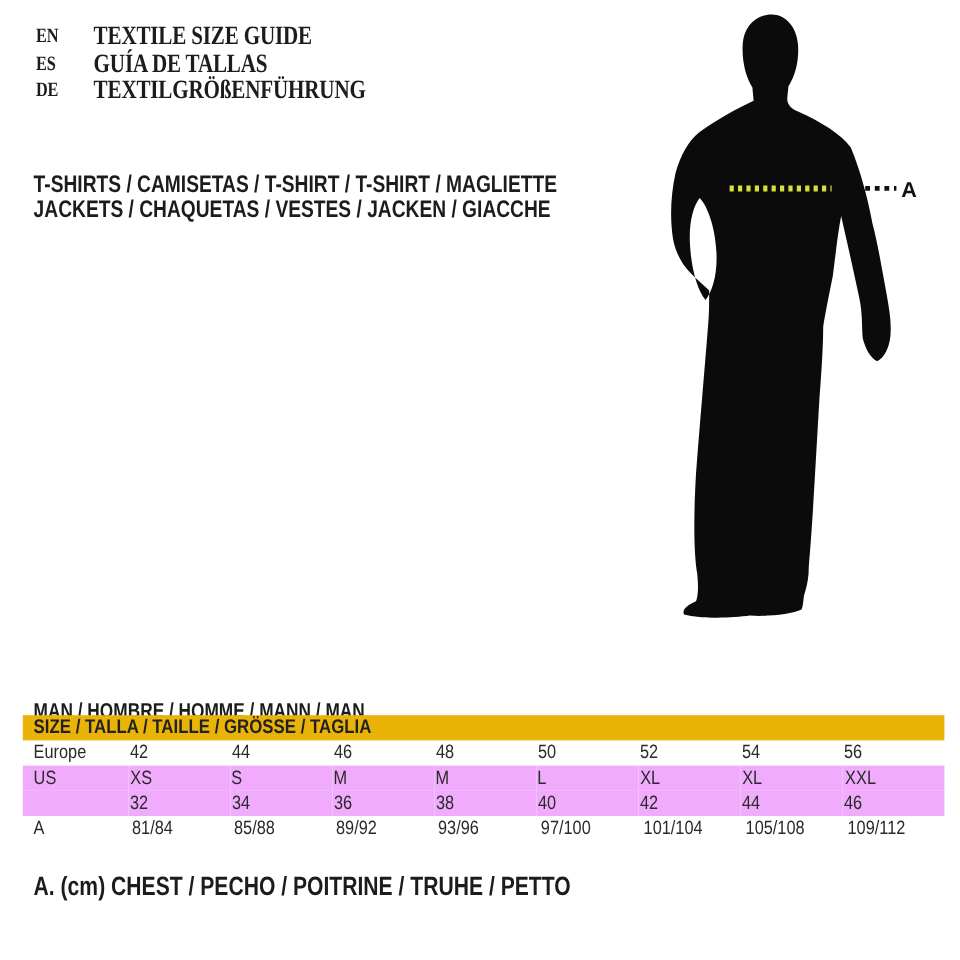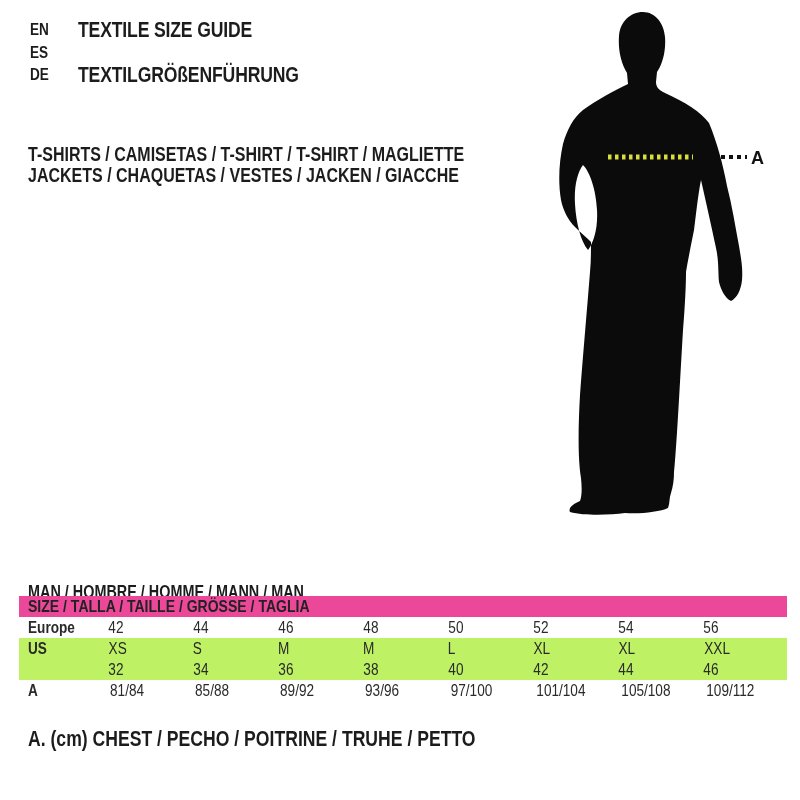--- a/index.html
+++ b/index.html
@@ -7,57 +7,58 @@
   body {
     position:relative; width:800px; height:800px; overflow:hidden;
     font-family:"Liberation Sans", sans-serif; color:#1c1c1c;
   }
   
   .sx  { display:inline-block; transform:scaleX(0.8);  transform-origin:0 50%;   white-space:nowrap; }
   .sxc { display:inline-block; transform:scaleX(0.85); transform-origin:50% 50%; white-space:nowrap; }
   .sxl { display:inline-block; transform:scaleX(0.85); transform-origin:0 50%;   white-space:nowrap; }
 
   .lang-block { position:absolute; left:30px; top:19px; }
-  .lang-row   { display:flex; align-items:center; height:22.5px; }
+  .lang-row   { display:flex; align-items:center; height:22.5px;font-family:Liberation Serif, serif; }
   .lang-code  { width:48px; font-weight:bold; font-size:17px; letter-spacing:-0.2px; }
   .lang-label { font-weight:bold; font-size:22px; letter-spacing:-0.2px; }
 
   .category-block { position:absolute; left:28px; top:144px; }
   .category-line  { height:21.5px; display:flex; align-items:flex-end;
                     font-weight:bold; font-size:20px; }
 
   .figure-wrap { position:absolute; left:525px; top:10px; width:260px; height:510px; }
 
   .section-title { position:absolute; left:28px; top:560px;
                    font-weight:bold; font-size:18px; height:20px; display:flex; align-items:center;margin-top:22px; }
 
   .size-table { position:absolute; left:19px; top:596px; width:768px;
                 border-collapse:collapse; table-layout:fixed; }
   .size-table th, .size-table td { padding:0; vertical-align:middle; font-weight:normal; }
-  .size-table .header-row th { height:21px; background:#ec4899; text-align:left;
+  .size-table .header-row th { height:21px; background:#eab308; text-align:left;
                                padding-left:9px; font-weight:bold; font-size:16.5px; color:#222; }
   .size-table tbody td { height:21px; font-size:16px; color:#2a2a2a; }
-  .size-table tbody td.row-label { text-align:left; padding-left:9px;font-weight:bold; }
+  .size-table tbody td.row-label { text-align:left; padding-left:9px; }
   .size-table col.c-label { width:88px; }
   .size-table col.c-data  { width:85px; }
-  .size-table tr.shaded td { background:#bef264; }
+  .size-table tr.shaded td { background:#f0abfc; }
 
   .footnote { position:absolute; left:28px; top:729px;
               font-weight:bold; font-size:22px; height:20px; display:flex; align-items:center; }
 </style>
 </head>
 <body>
 
 <div class="lang-block">
   <div class="lang-row">
     <span class="lang-code"><span class="sx">EN</span></span>
     <span class="lang-label"><span class="sx">TEXTILE SIZE GUIDE</span></span>
   </div>
   <div class="lang-row">
     <span class="lang-code"><span class="sx">ES</span></span>
+    <span class="lang-label"><span class="sx">GUÍA DE TALLAS</span></span>
   </div>
   <div class="lang-row">
     <span class="lang-code"><span class="sx">DE</span></span>
     <span class="lang-label"><span class="sx">TEXTILGRÖßENFÜHRUNG</span></span>
   </div>
 </div>
 
 <div class="category-block">
   <div class="category-line">
       <span class="sx">T-SHIRTS / CAMISETAS / T-SHIRT / T-SHIRT / MAGLIETTE</span>

